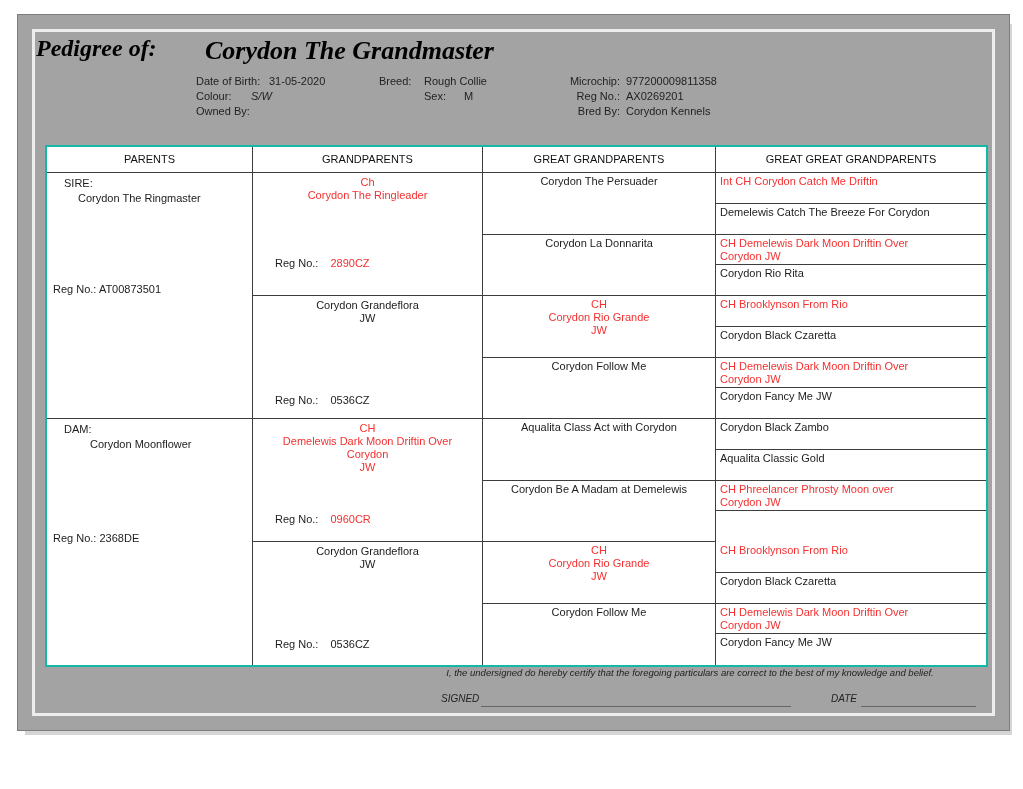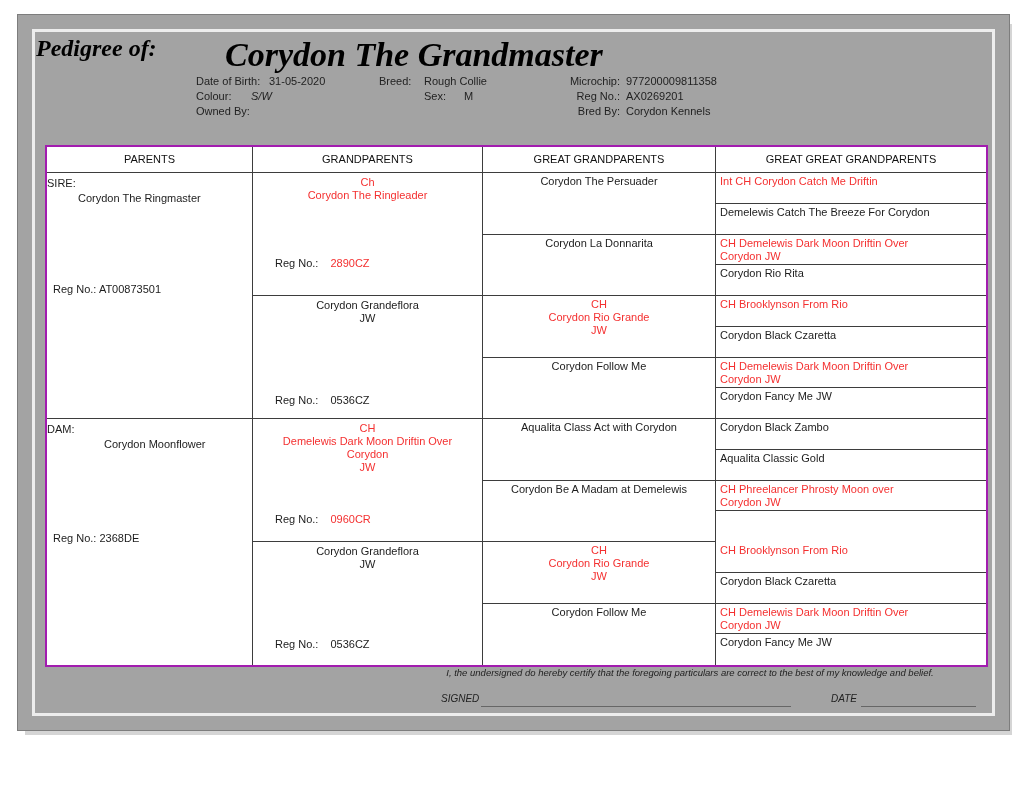--- a/index.html
+++ b/index.html
@@ -16,46 +16,46 @@
     position:absolute; inset:14px; border:3px solid #ededed; pointer-events:none;
   }
   .title-label {
     position:absolute; left:18px; top:20px;
     font-family:"Liberation Serif", serif; font-style:italic; font-weight:bold;
     font-size:24px; color:#000;
   }
   .dog-name {
     position:absolute; left:187px; top:21px;
     font-family:"Liberation Serif", serif; font-style:italic; font-weight:bold;
-    font-size:34px; color:#000;margin-left:20px;
+    font-size:26px; color:#000;
   }
   .meta span { position:absolute; font-size:11px; color:#222; white-space:nowrap; }
   .m-lblA { left:178px;text-align:right; }
   .m-valA60 { left:251px; top:60px; }
   .m-valA75 { left:233px; top:75px;font-style:italic; }
   .m-lblC { left:530px; width:72px; text-align:right; }
   .m-valC { left:608px; }
 
   
   .ped {
     position:absolute; left:27px; top:130px;
     display:grid;
     grid-template-columns:206px 230px 233px 270px;
     grid-template-rows:26px repeat(16, 30.75px);
-    border:2px solid #a21caf; background:#fff;
+    border:2px solid #14b8a6; background:#fff;
   }
   .cell {
     position:relative; border-right:1px solid #3d3d3d; border-bottom:1px solid #3d3d3d;
     font-size:11px; line-height:13px; overflow:hidden; color:#1c1c1c;
   }
   .cell.nr { border-right:none; }
   .cell.nb { border-bottom:none; }
   .hd { display:flex; align-items:center; justify-content:center; font-size:11px; color:#111; }
   .red { color:#f43030; }
-  .role { padding:4px 0 0 0; }
+  .role { padding:4px 0 0 17px; }
   .pname { padding:2px 0 0 31px; }
   .preg { position:absolute; left:6px; white-space:nowrap; }
   .gpname { padding-top:3px; text-align:center; white-space:pre-line; }
   .gpreg { position:absolute; left:22px; white-space:nowrap; }
   .gpreg .val { margin-left:12px; }
   .ggname { padding-top:2px; text-align:center; white-space:pre-line; }
   .gggname { padding:2px 4px 0 4px; text-align:left; white-space:pre-line; line-height:13px; }
 
   
   .cert {
@@ -111,21 +111,21 @@
       <div class="cell hd" style="grid-column:3; grid-row:1">GREAT GRANDPARENTS</div>
       <div class="cell hd nr" style="grid-column:4; grid-row:1">GREAT GREAT GRANDPARENTS</div>
 
       <div class="cell" style="grid-column:1; grid-row:2 / span 8">
         <div class="role">SIRE:</div>
         <div class="pname">Corydon The Ringmaster</div>
         <div class="preg" style="top:110px"><span>Reg No.:</span> <span>AT00873501</span></div>
       </div>
       <div class="cell nb" style="grid-column:1; grid-row:10 / span 8">
         <div class="role">DAM:</div>
-        <div class="pname" style="padding-left:57px">Corydon Moonflower</div>
+        <div class="pname" style="padding-left:43px">Corydon Moonflower</div>
         <div class="preg" style="top:113px"><span>Reg No.:</span> <span>2368DE</span></div>
       </div>
 
       <div class="cell" style="grid-column:2; grid-row:2 / span 4">
         <div class="gpname red">Ch
 Corydon The Ringleader</div>
         <div class="gpreg" style="top:84px"><span>Reg No.:</span><span class="val red">2890CZ</span></div>
       </div>
       <div class="cell" style="grid-column:2; grid-row:6 / span 4">
         <div class="gpname">Corydon Grandeflora

